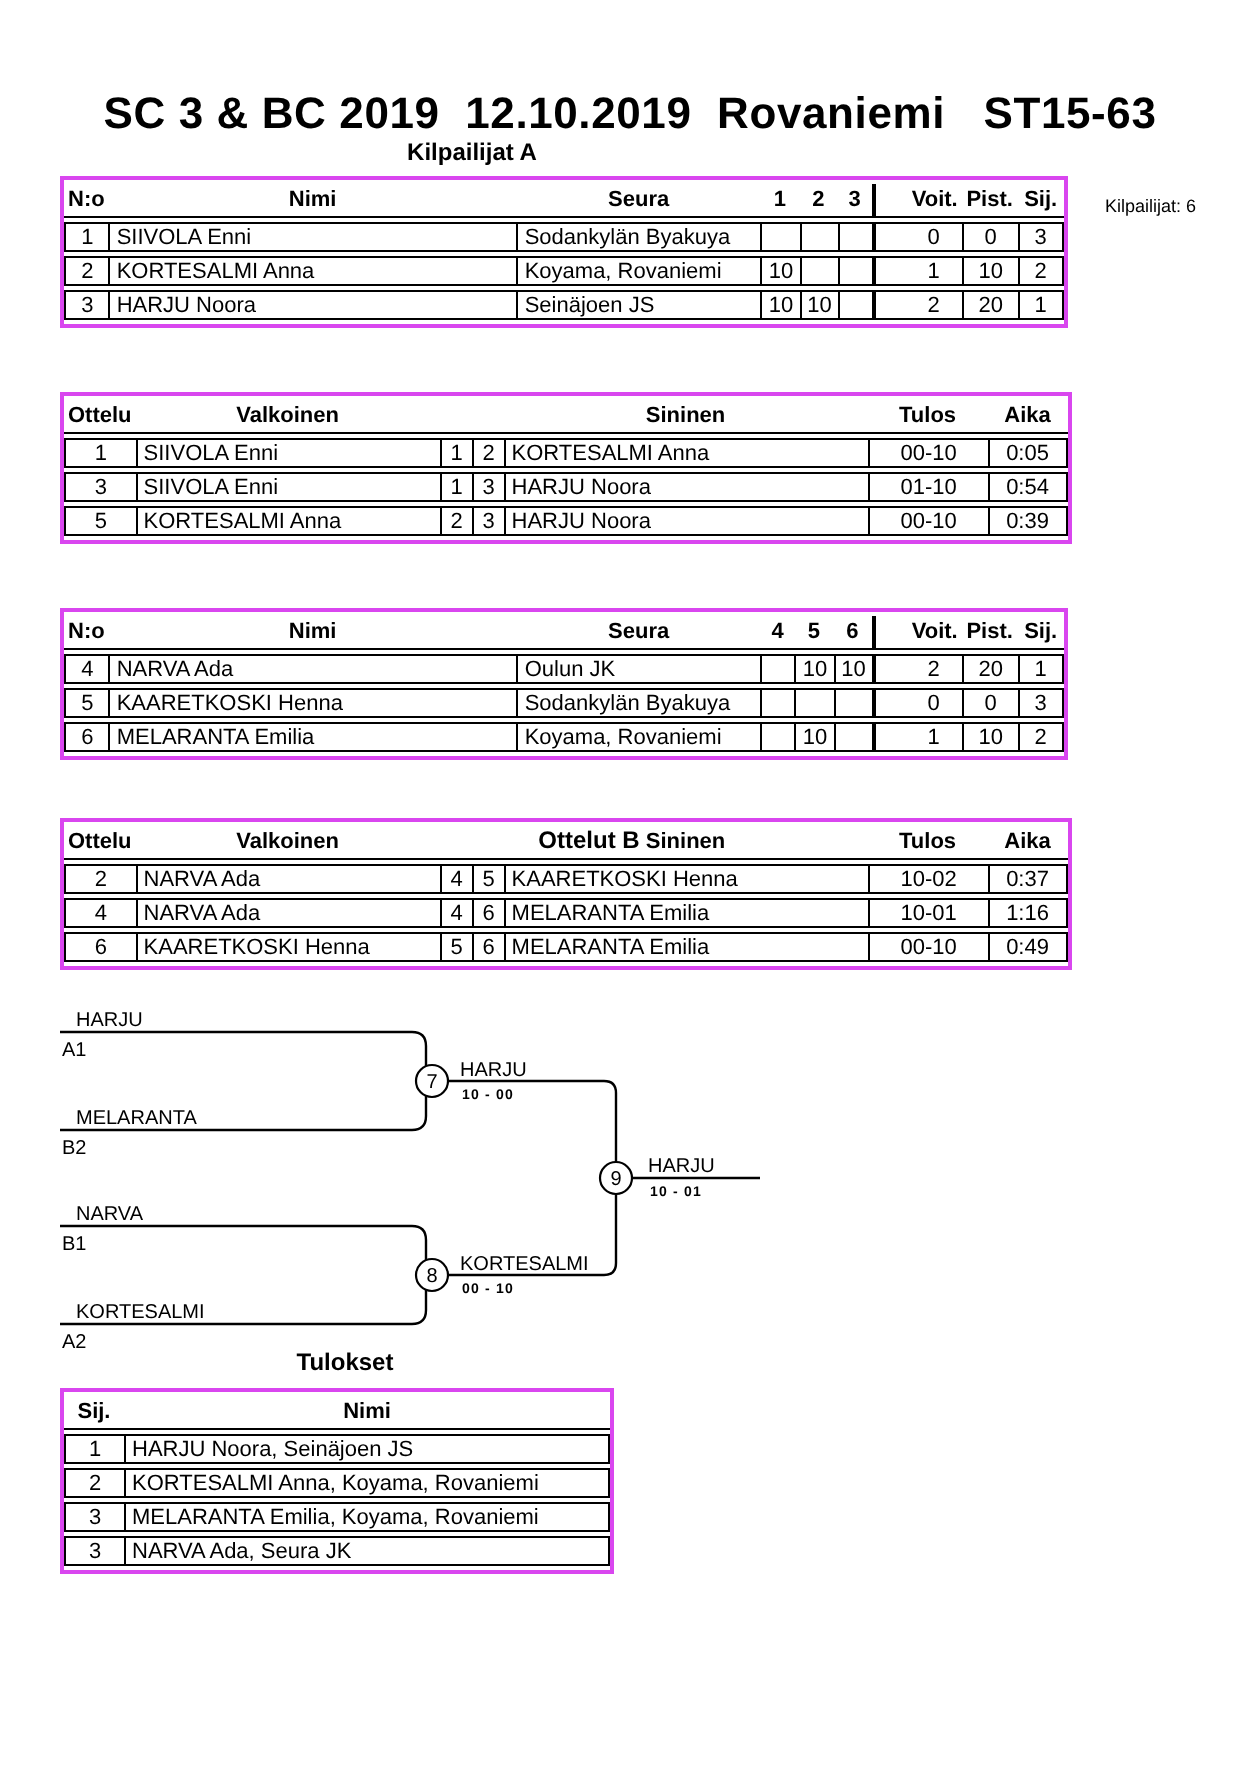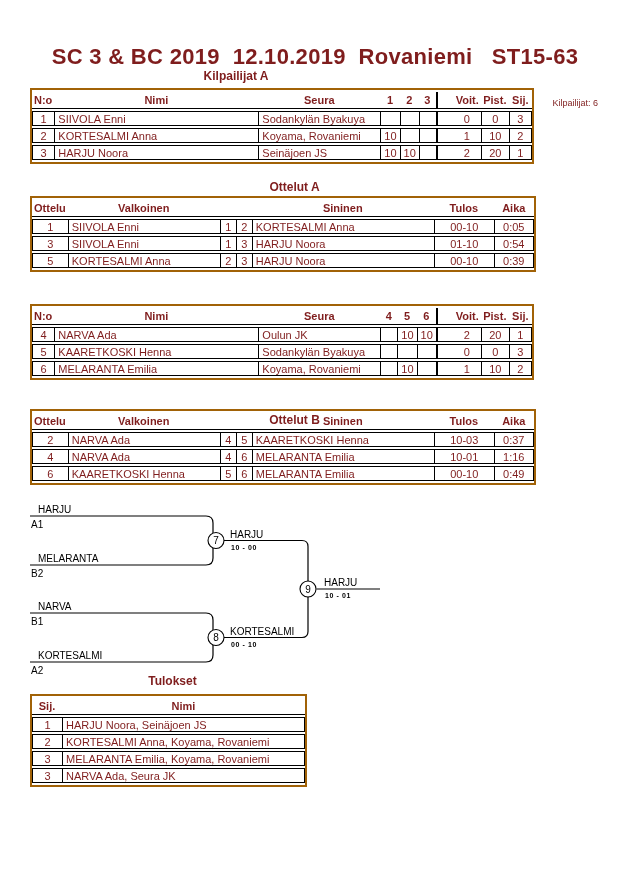--- a/index.html
+++ b/index.html
@@ -1,28 +1,28 @@
 <!DOCTYPE html>
 <html><head>
 <meta charset="utf-8">
 <style>
   html,body { margin:0; padding:0; background:#fff; }
   #page {
     position:relative; width:630px; height:891px; background:#ffffff;
-    font-family:"Liberation Sans", sans-serif; color:#7f1d1d; overflow:hidden;
+    font-family:"Liberation Sans", sans-serif; color:#000000; overflow:hidden;
   }
   .abs { position:absolute; }
   #title {
     top:44px; left:0; width:630px; text-align:center;
     font-size:22px; font-weight:bold; white-space:pre; letter-spacing:0.3px;
   }
   .caption { font-weight:bold; font-size:12px; text-align:center; }
   #competitors-label { top:70px; right:32px; font-size:9px;margin-top:28px; }
 
-  table { border-collapse:separate; border-spacing:0 2px; border:2px solid #a16207; table-layout:fixed; }
+  table { border-collapse:separate; border-spacing:0 2px; border:2px solid #d946ef; table-layout:fixed; }
   th {
     font-size:11px; font-weight:bold; padding:0 2px; height:16px;
     border:none; border-bottom:1px solid #000; overflow:hidden; white-space:nowrap;
   }
   td {
     font-size:11px; padding:0 3px; height:13px; background:#fff;
     border-top:1px solid #000; border-bottom:1px solid #000; border-left:1px solid #000;
     overflow:hidden; white-space:nowrap;
   }
   td:last-child { border-right:1px solid #000; }
@@ -97,21 +97,20 @@
       <td class="c">10</td>
       <td class="c">10</td>
       <td class="c"></td>
       <td class="c thick-l">2</td>
       <td class="c">20</td>
       <td class="c">1</td>
     </tr>
   </tbody>
     </table>
 
-  <div class="abs caption" style="top:180px; left:30px; width:529px;">Ottelut A</div>
   <table class="abs" style="top:196px; left:30px;">
     <colgroup>
         <col style="width:34px">
         <col style="width:152px">
         <col style="width:16px">
         <col style="width:16px">
         <col style="width:182px">
         <col style="width:60px">
         <col style="width:40px">
       </colgroup>
@@ -235,21 +234,21 @@
       <th class="c">Sininen</th>
       <th class="c">Tulos</th>
       <th class="c">Aika</th>
     </tr>
     <tr>
       <td class="c">2</td>
       <td class="l">NARVA Ada</td>
       <td class="c">4</td>
       <td class="c">5</td>
       <td class="l">KAARETKOSKI Henna</td>
-      <td class="c">10-03</td>
+      <td class="c">10-02</td>
       <td class="c">0:37</td>
     </tr>
     <tr>
       <td class="c">4</td>
       <td class="l">NARVA Ada</td>
       <td class="c">4</td>
       <td class="c">6</td>
       <td class="l">MELARANTA Emilia</td>
       <td class="c">10-01</td>
       <td class="c">1:16</td>

